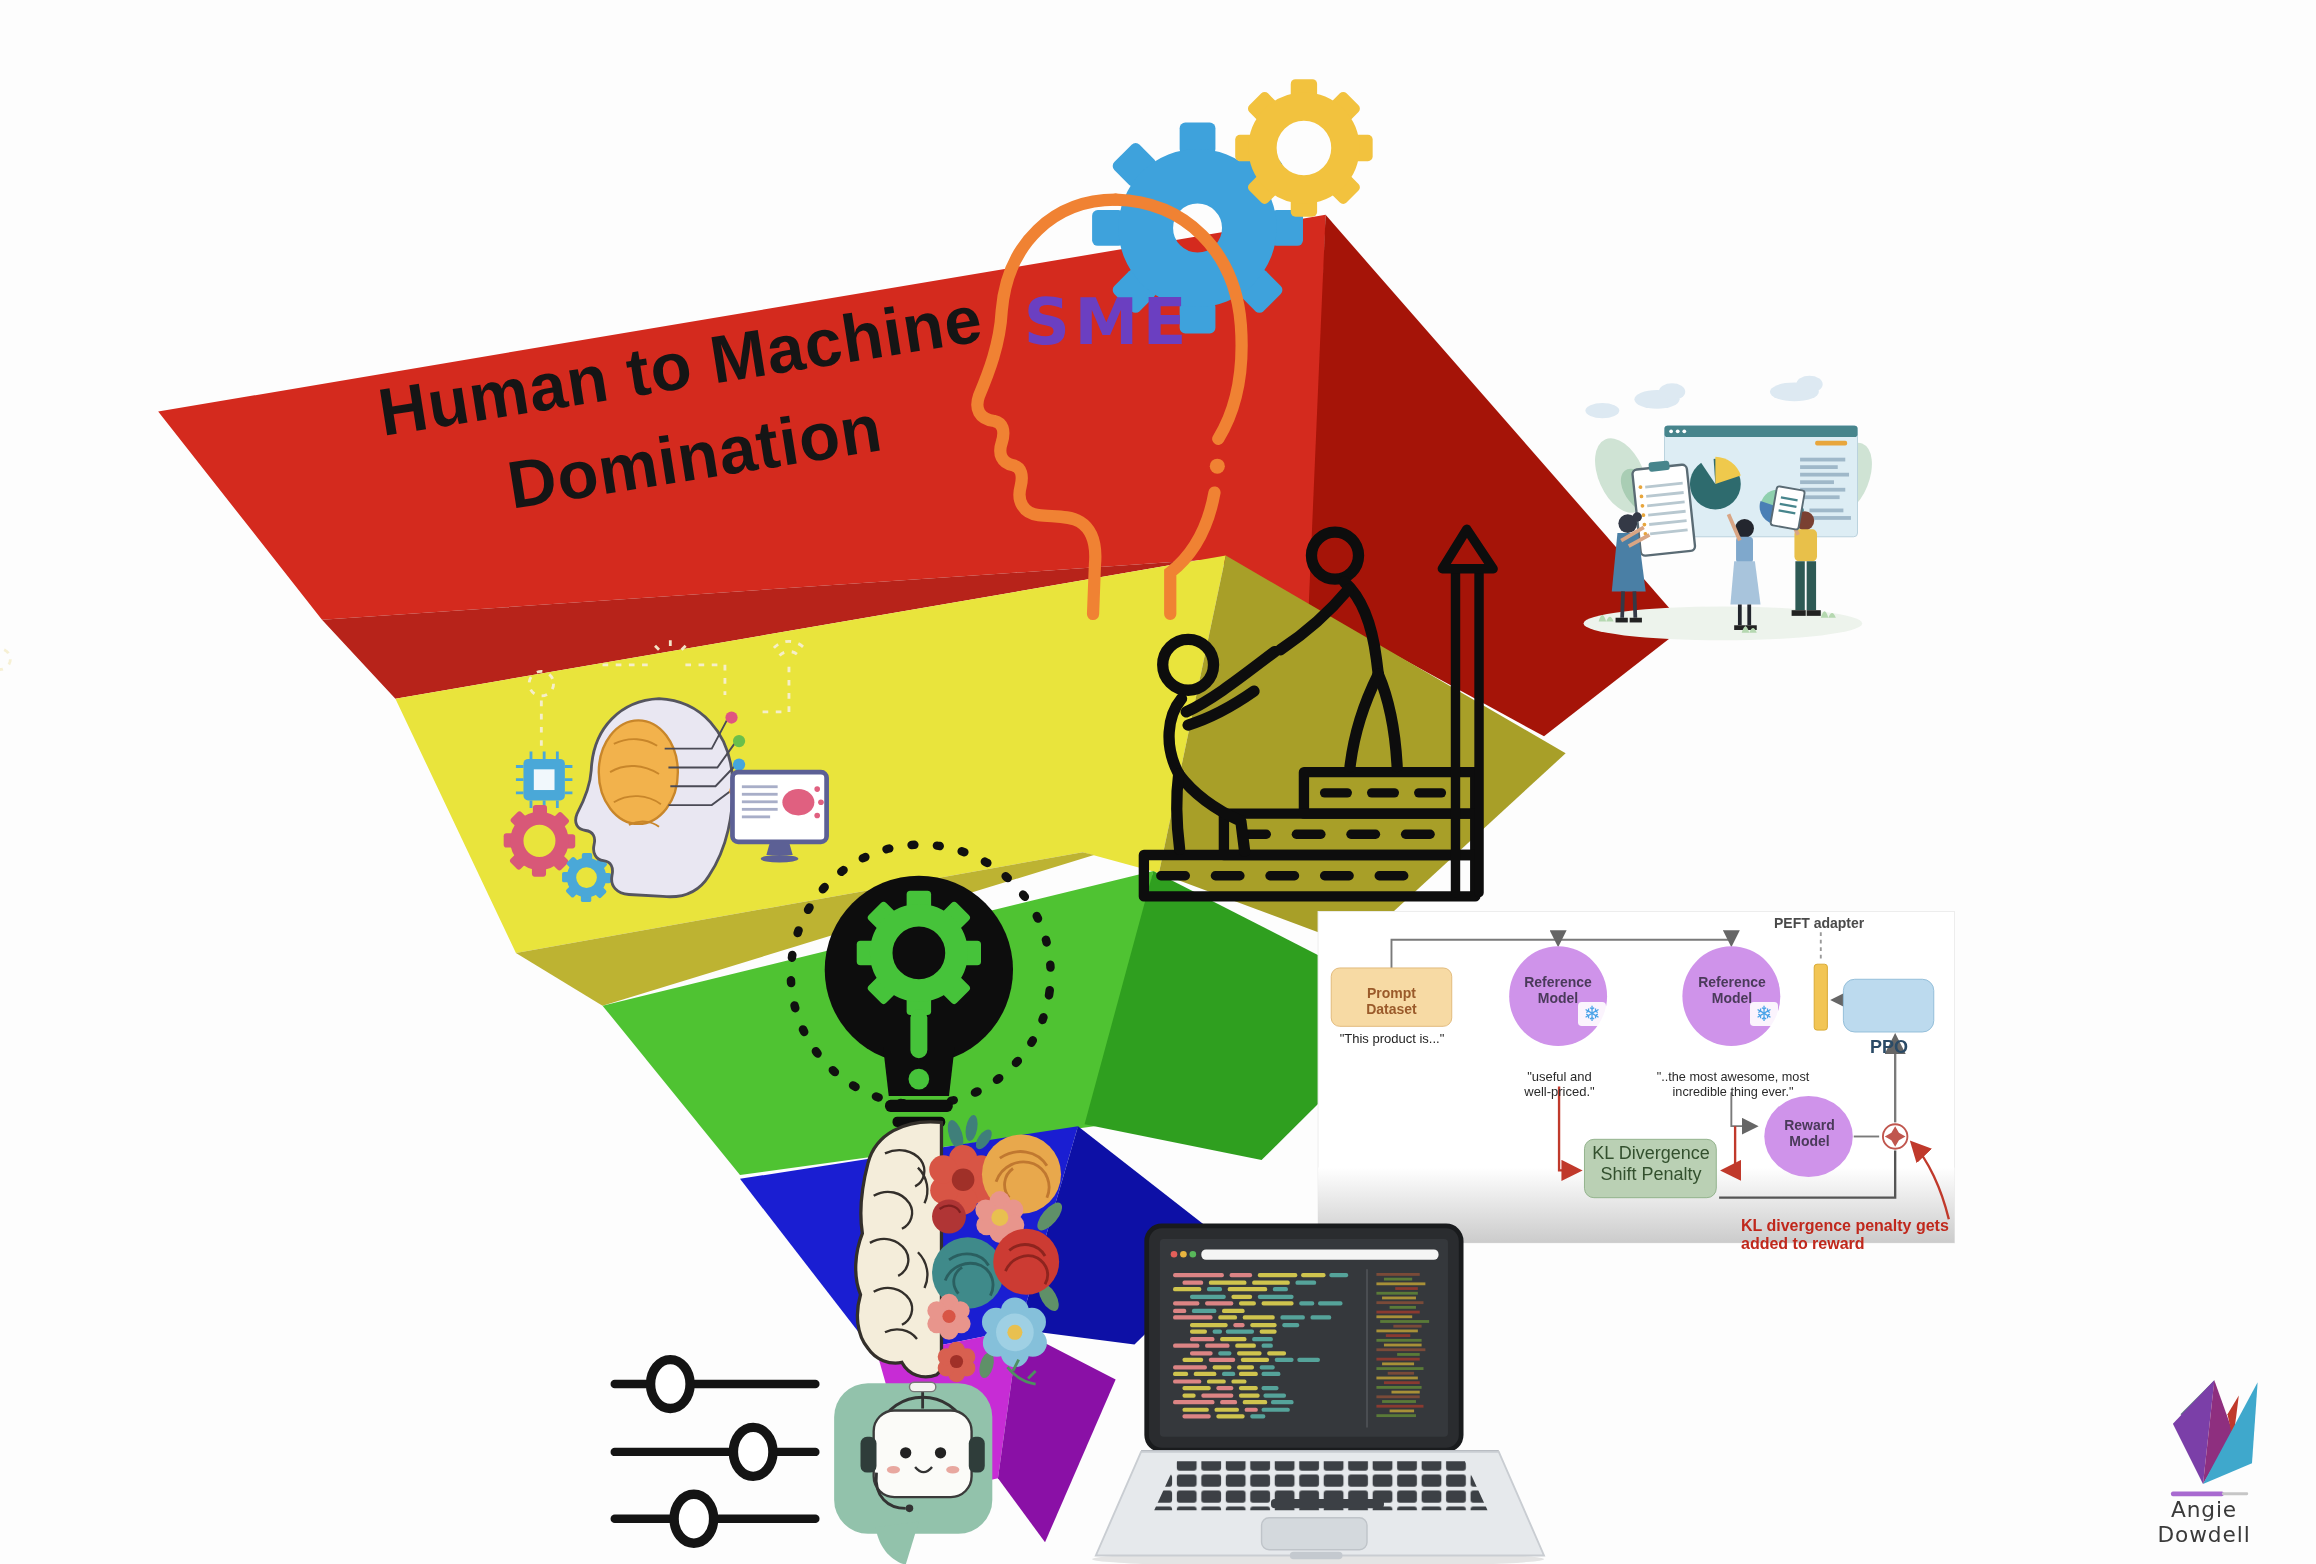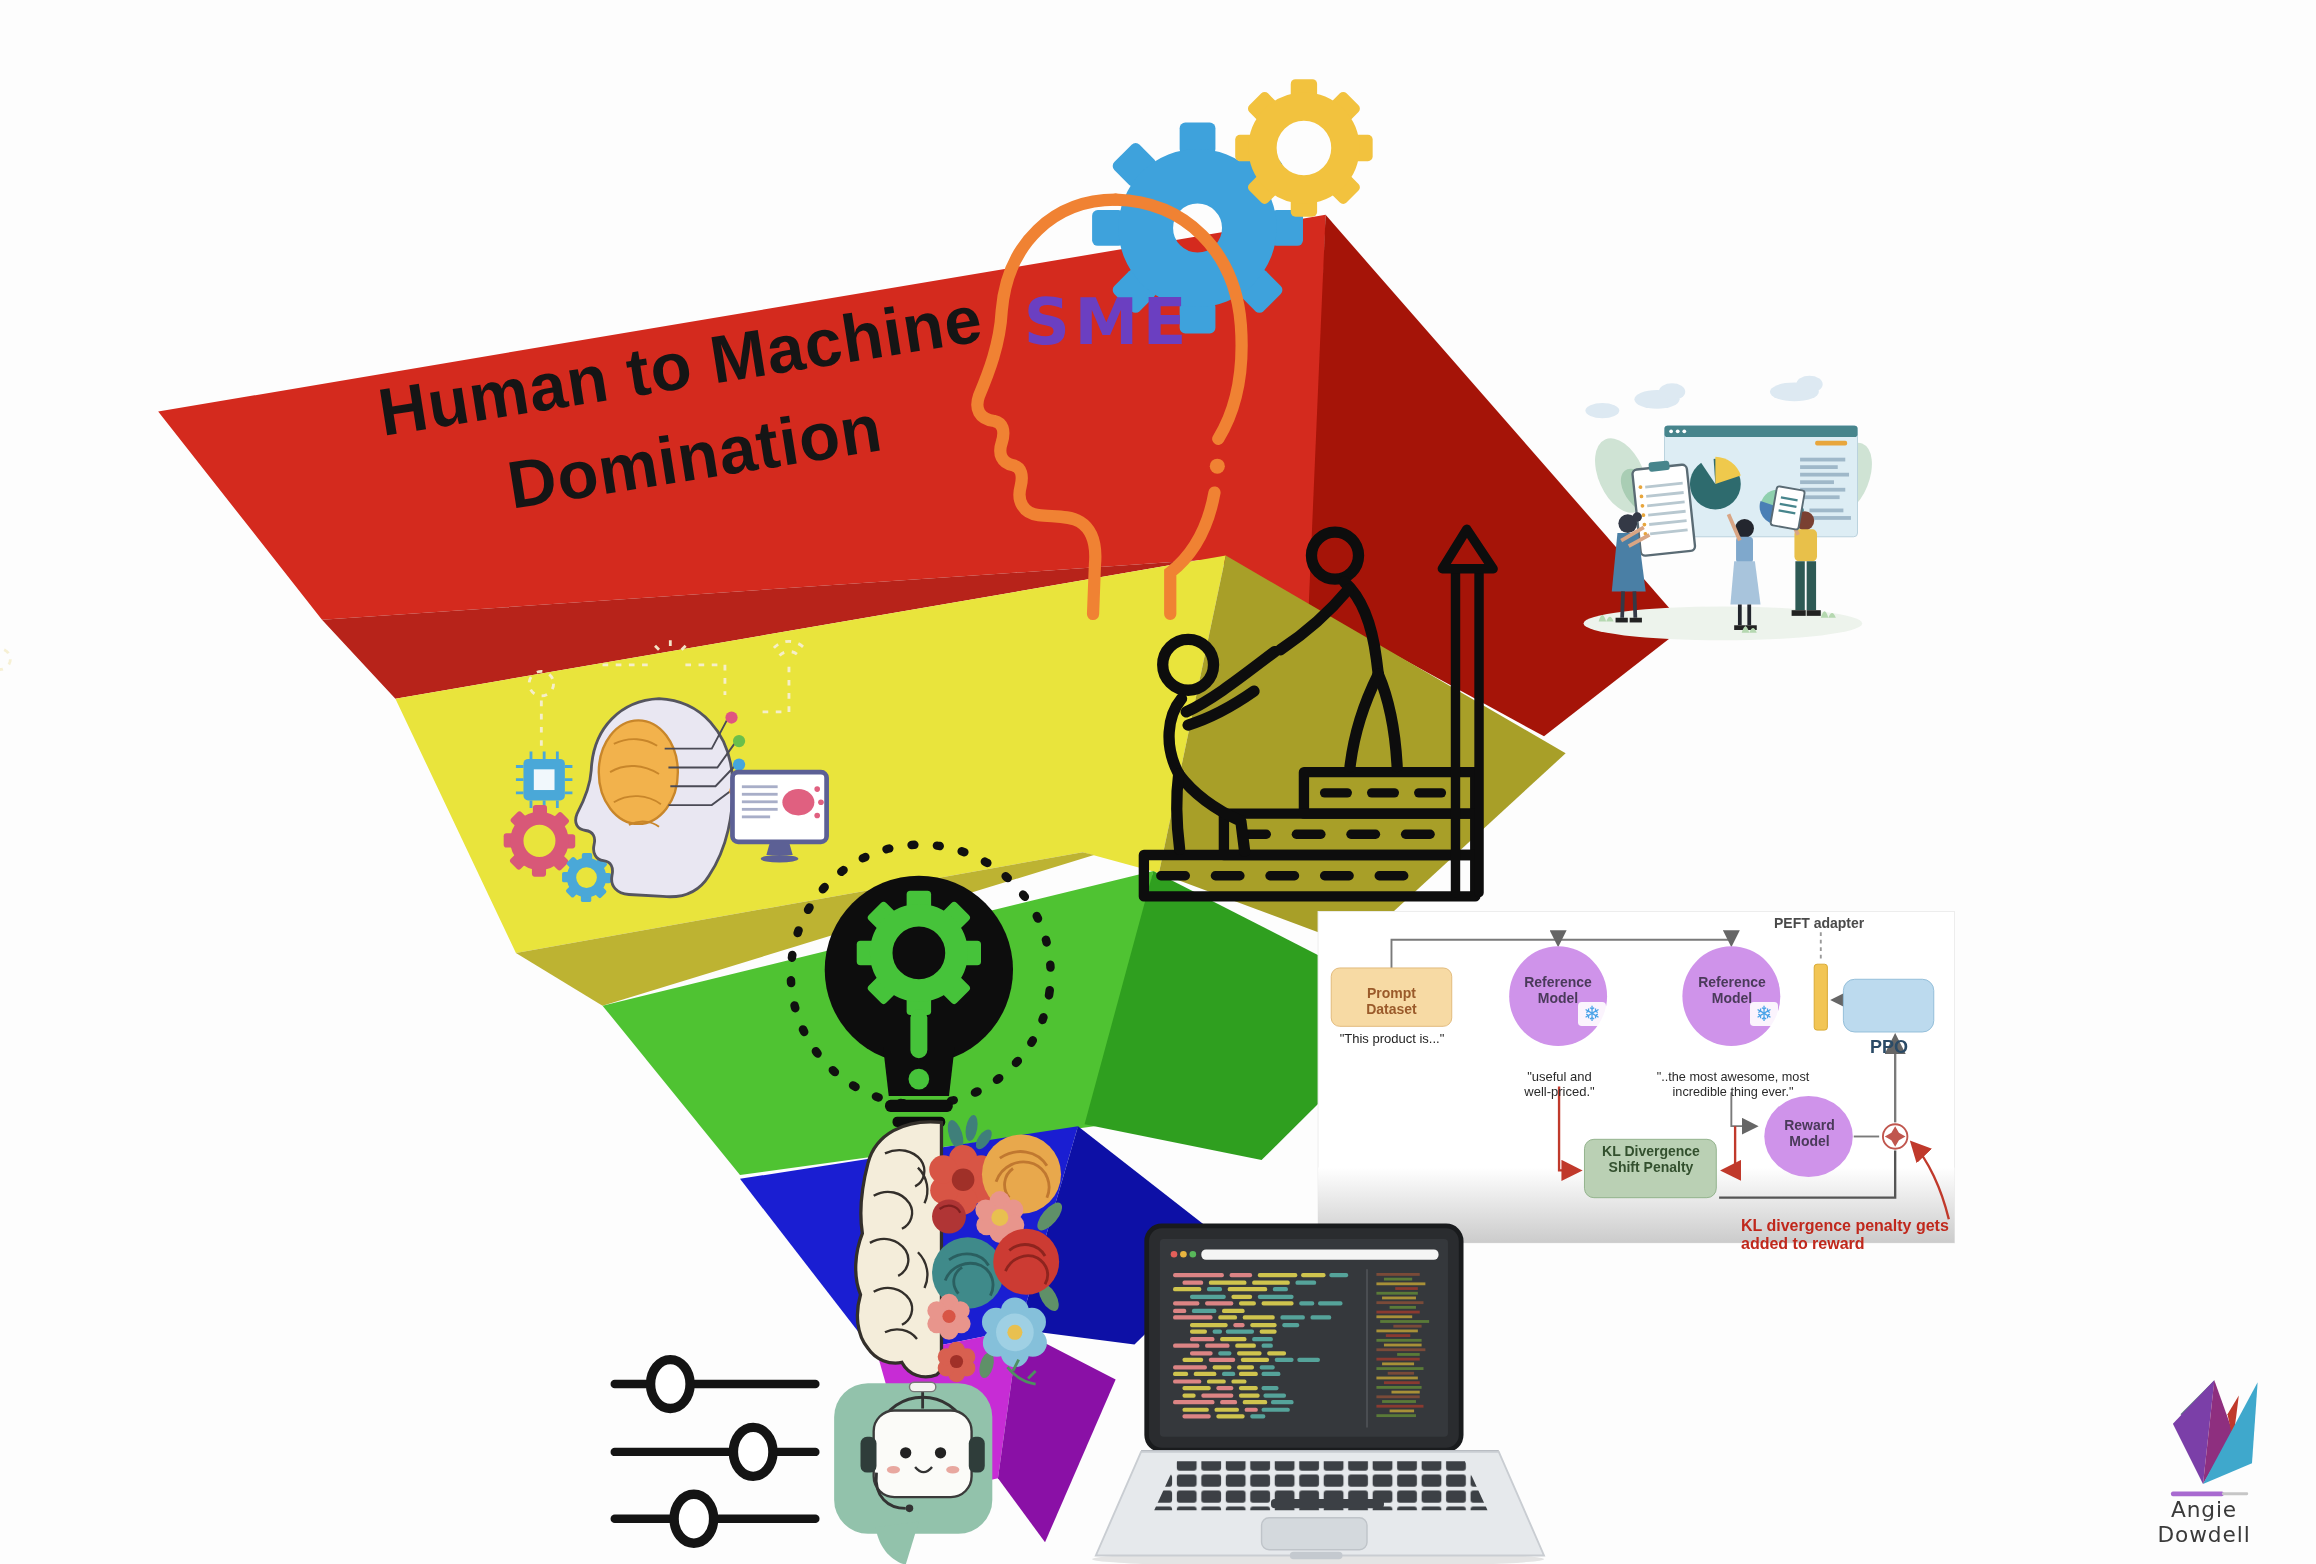--- a/index.html
+++ b/index.html
@@ -20,21 +20,21 @@
   #fc-prompt{left:1331px;top:977px;width:121px;font-size:14px;font-weight:bold;color:#9a5a2a;margin-top:8px;}
   #fc-prompt-cap{left:1315px;top:1032px;width:154px;font-size:13px;color:#222;}
   #fc-ref1{left:1509px;top:974px;width:98px;font-size:14px;font-weight:bold;color:#4a3a5a;}
   #fc-ref2{left:1683px;top:974px;width:98px;font-size:14px;font-weight:bold;color:#4a3a5a;}
   #fc-snow1{left:1578px;top:1002px;width:28px;font-size:21px;color:#4aa3e8;background:rgba(255,255,255,.9);border-radius:3.8px;text-align:center;font-family:"DejaVu Sans",sans-serif;}
   #fc-snow2{left:1750px;top:1002px;width:28px;font-size:21px;color:#4aa3e8;background:rgba(255,255,255,.9);border-radius:3.8px;text-align:center;font-family:"DejaVu Sans",sans-serif;}
   #fc-cap1{left:1505px;top:1070px;width:109px;font-size:13px;color:#2a2a2a;}
   #fc-cap2{left:1650px;top:1070px;width:166px;font-size:12.7px;color:#2a2a2a;}
   #fc-ppo{left:1844px;top:994px;width:90px;font-size:18px;font-weight:bold;color:#2a4a66;margin-top:43px;}
   #fc-reward{left:1765px;top:1117px;width:89px;font-size:14px;font-weight:bold;color:#4a3a5a;}
-  #fc-kl{left:1585px;top:1143px;width:132px;font-size:14px;font-weight:bold;color:#33502e;}
+  #fc-kl{left:1585px;top:1143px;width:132px;font-size:18px;font-weight:normal;color:#33502e;}
   #fc-note{left:1741px;top:1217px;width:230px;font-size:16px;font-weight:bold;color:#c0281c;}
   #sig-name{left:2121px;top:1497px;width:166px;font-size:21.7px;color:#3a3a3a;letter-spacing:0.9px;
             text-align:center;font-family:"DejaVu Sans",sans-serif;}
 </style>
 </head>
 <body>
 
 <div id="stage">
 <svg id="scene" width="2316" height="1565" viewBox="0 0 2460 1662">
   <defs>

